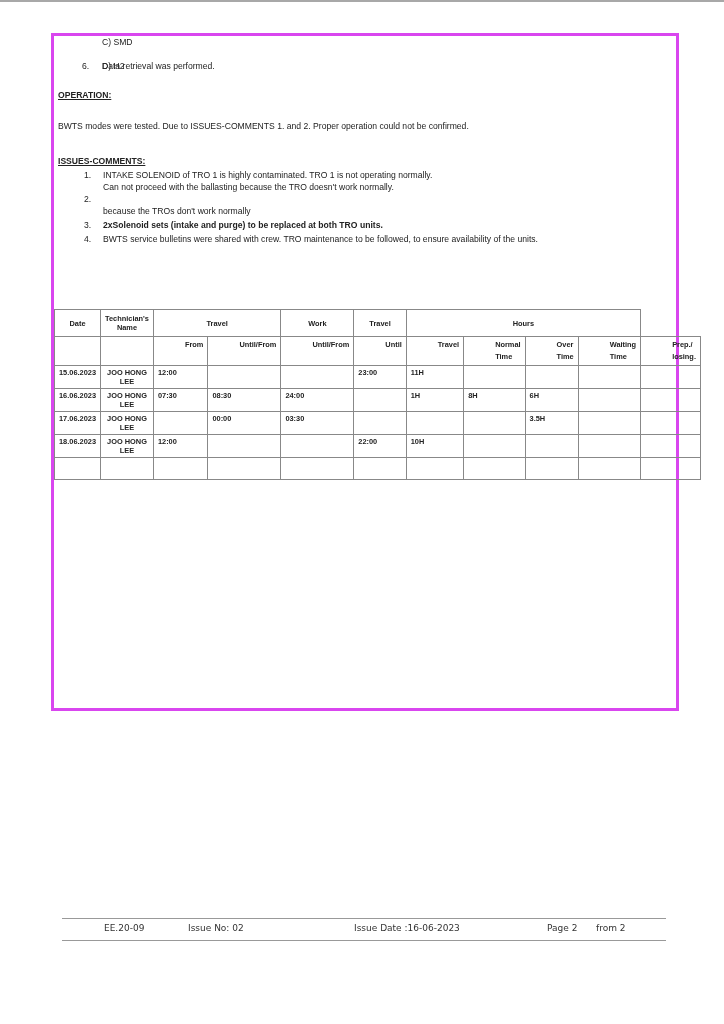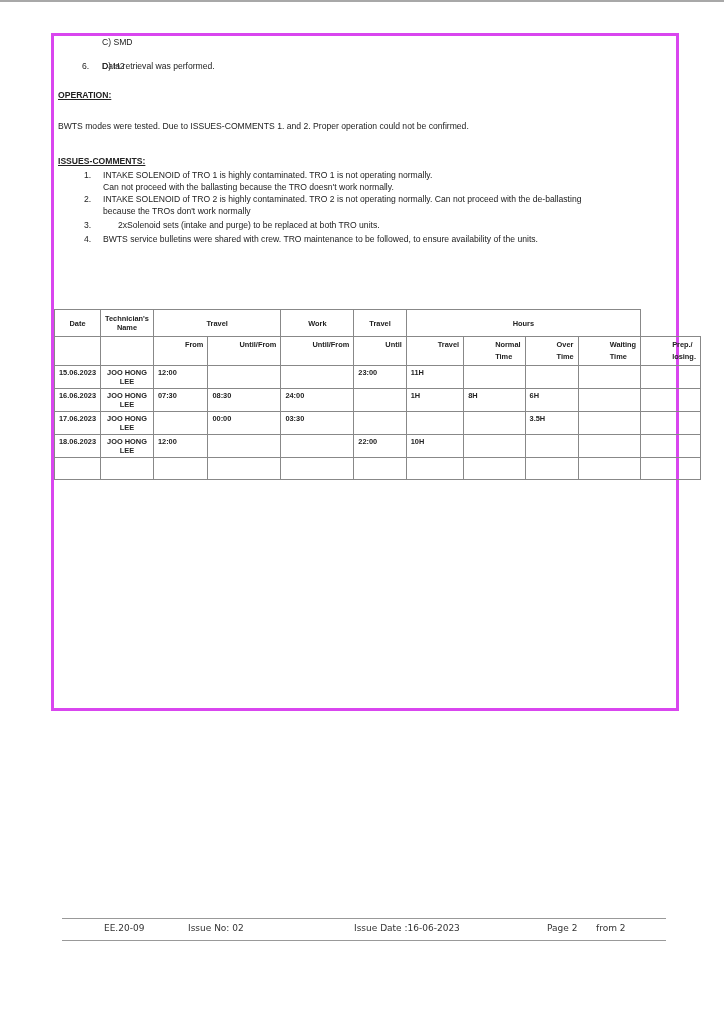--- a/index.html
+++ b/index.html
@@ -33,25 +33,24 @@
   <span class="t hdr" style="left:4px; top:54px;">OPERATION:</span>
   <span class="t" style="left:4px; top:85px;">BWTS modes were tested. Due to ISSUES-COMMENTS 1. and 2. Proper operation could not be confirmed.</span>
 
   <span class="t hdr" style="left:4px; top:120px;">ISSUES-COMMENTS:</span>
 
   <span class="t" style="left:30px; top:134px;">1.</span>
   <span class="t" style="left:49px; top:134px;">INTAKE SOLENOID of TRO 1 is highly contaminated. TRO 1 is not operating normally.</span>
   <span class="t" style="left:49px; top:146px;">Can not proceed with the ballasting because the TRO doesn't work normally.</span>
 
   <span class="t" style="left:30px; top:158px;">2.</span>
-  <span class="t" style="left:49px; top:158px;">INTAKE SOLENOID of TRO 2 is highly contaminated. TRO 2 is not operating normally. Can not proceed with the de-ballasting</span>
   <span class="t" style="left:49px; top:170px;">because the TROs don't work normally</span>
 
   <span class="t" style="left:30px; top:184px;">3.</span>
-  <span class="t" style="left:64px; top:184px;">2xSolenoid sets (intake and purge) to be replaced at both TRO units.</span>
+  <span class="t" style="left:49px; top:184px;font-weight:bold;">2xSolenoid sets (intake and purge) to be replaced at both TRO units.</span>
 
   <span class="t" style="left:30px; top:198px;">4.</span>
   <span class="t" style="left:49px; top:198px;">BWTS service bulletins were shared with crew. TRO maintenance to be followed, to ensure availability of the units.</span>
 
   <table class="hours">
     <colgroup>
       <col style="width:65px">
         <col style="width:121px">
         <col style="width:49px">
         <col style="width:57px">

